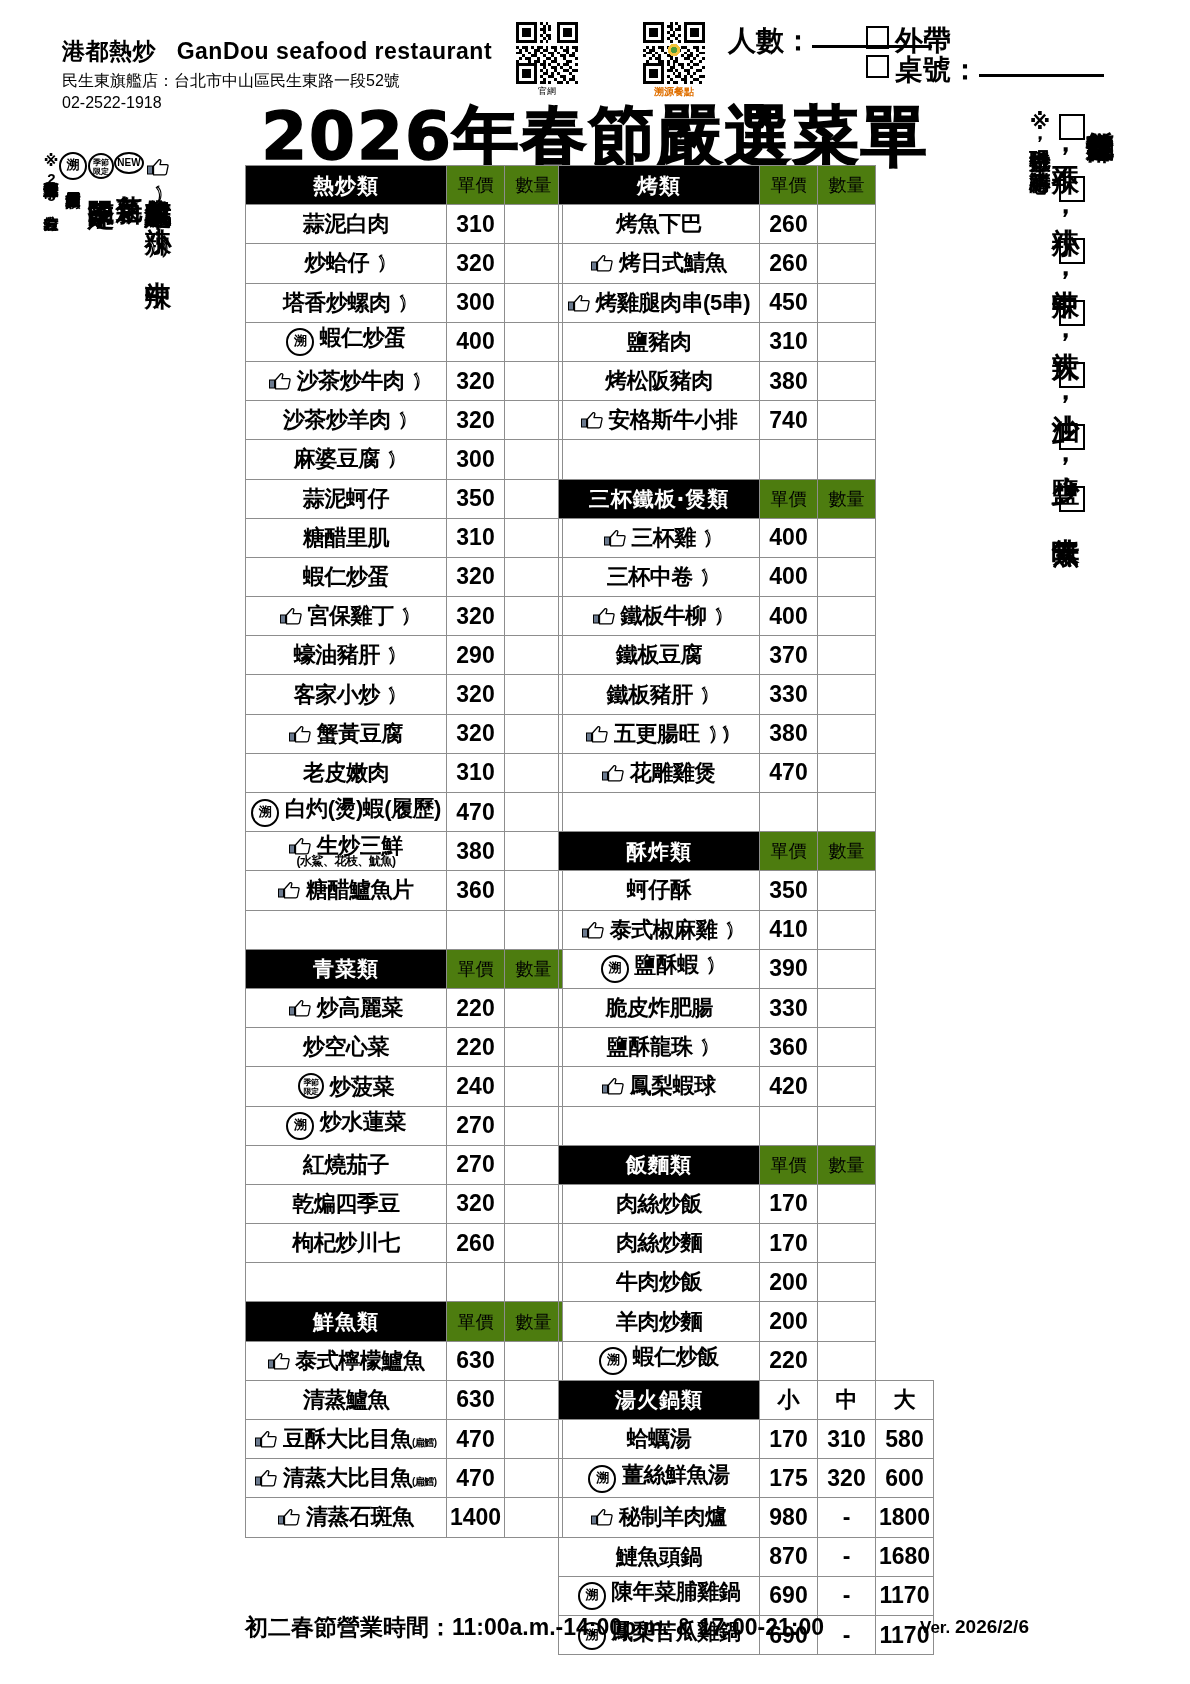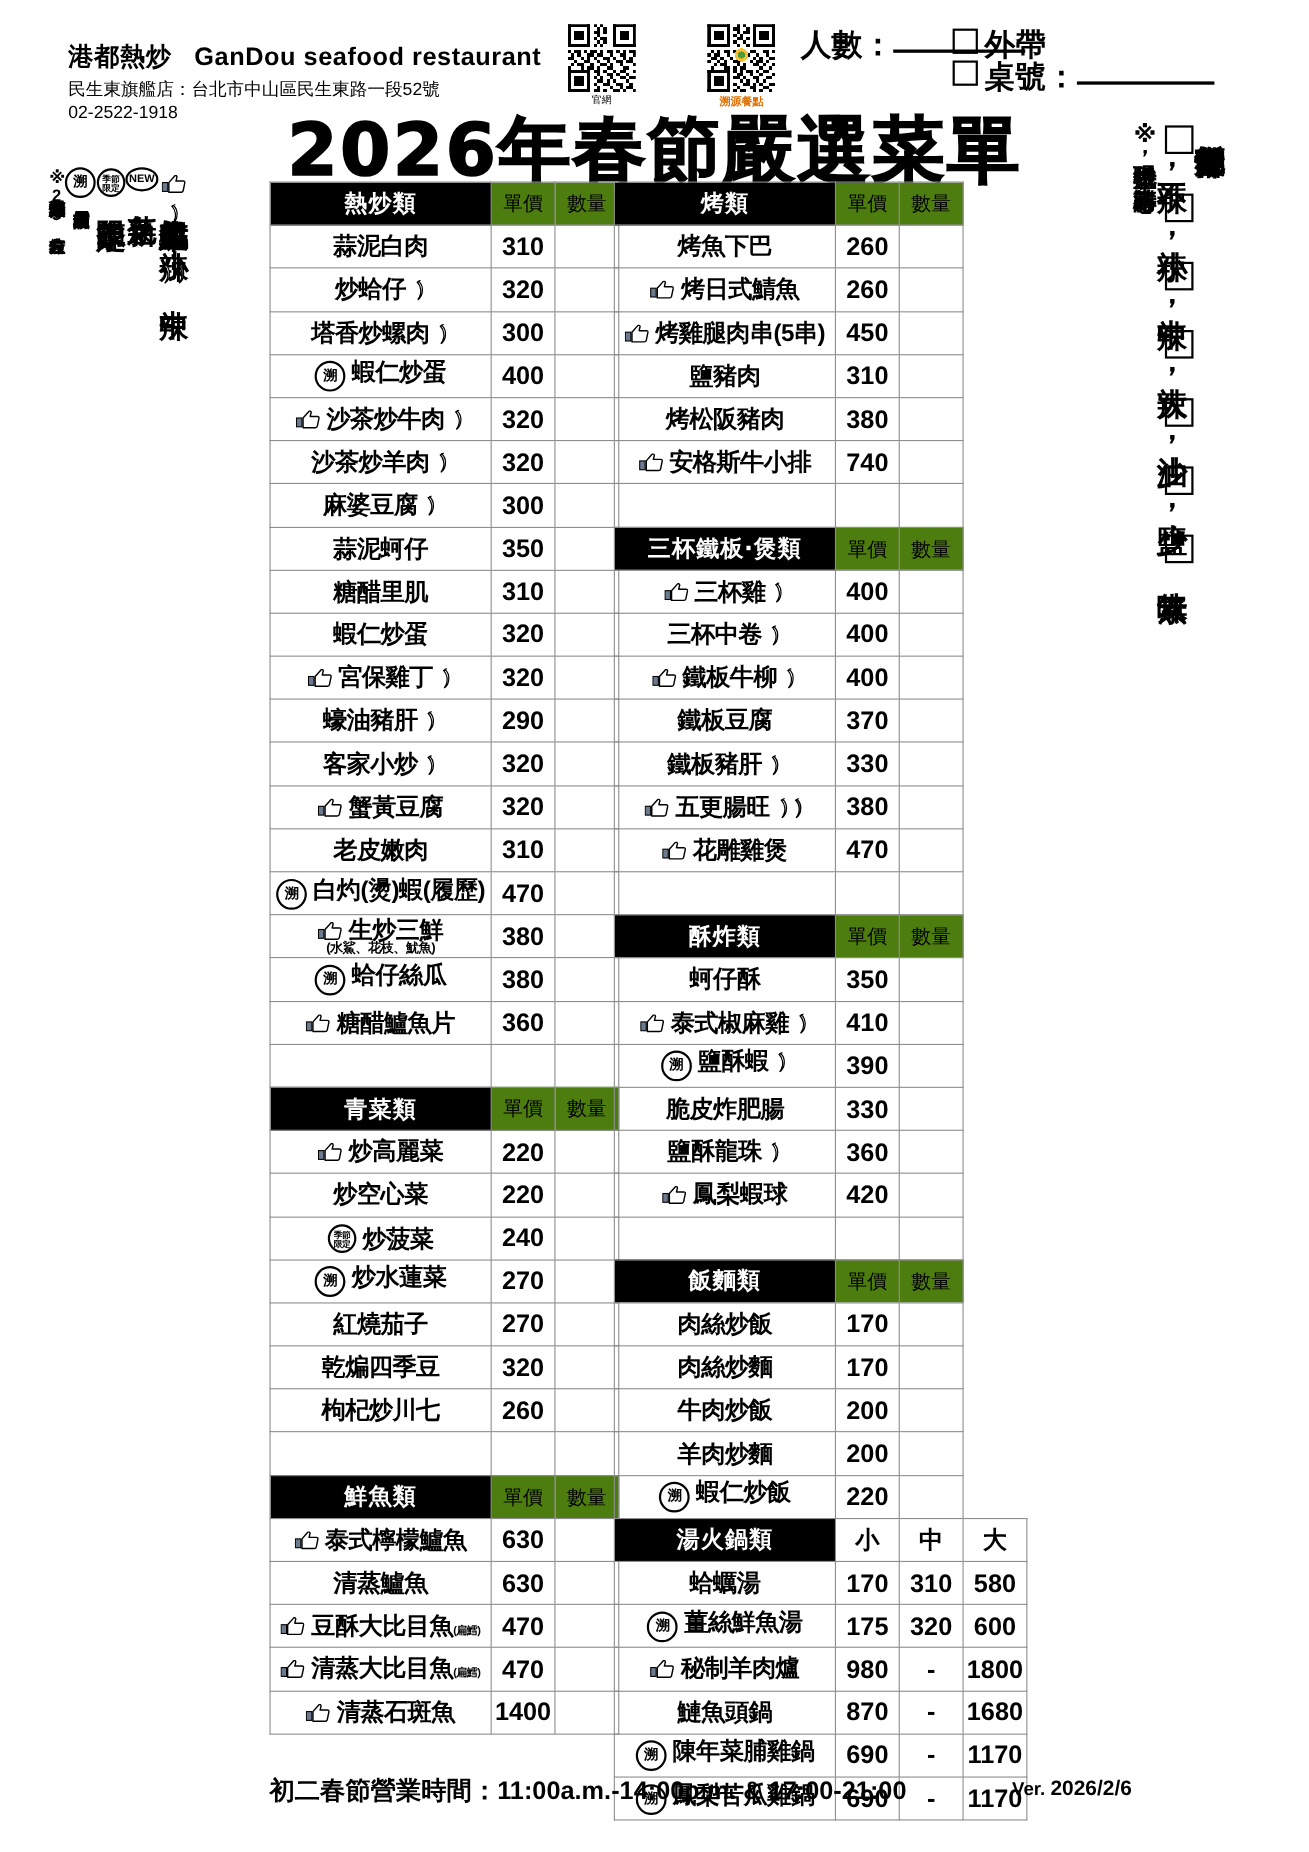--- a/index.html
+++ b/index.html
@@ -472,25 +472,20 @@
         </tr>
         <tr>
           <td class="dish w-name"><span class="thumb"><svg width="22" height="18" viewBox="0 0 22 18" style="vertical-align:-3px">
                 <rect x="0.5" y="7" width="5" height="8" fill="#6b7a8f" stroke="#000" stroke-width="1"></rect>
                 <path d="M6.5 15 V7 L12 0.8 q1.6 -0.6 1.9 1 L13 5.6 h6.6 q1.6 0 1.4 1.6 l-1.5 7.2 q-0.3 1.4 -1.8 1.4 H6.5 Z" fill="#fff" stroke="#000" stroke-width="1.3" stroke-linejoin="round"></path>
               </svg></span> 生炒三鮮<span class="sub">(水鯊、花枝、魷魚)</span></td>
           <td class="price w-price">380</td>
           <td class="qty w-qty"></td>
         </tr>
         <tr>
-          <td class="dish w-name"><span class="badge badge-su">溯</span> 蛤仔絲瓜</td>
-          <td class="price w-price">380</td>
-          <td class="qty w-qty"></td>
-        </tr>
-        <tr>
           <td class="dish w-name"><span class="thumb"><svg width="22" height="18" viewBox="0 0 22 18" style="vertical-align:-3px">
                 <rect x="0.5" y="7" width="5" height="8" fill="#6b7a8f" stroke="#000" stroke-width="1"></rect>
                 <path d="M6.5 15 V7 L12 0.8 q1.6 -0.6 1.9 1 L13 5.6 h6.6 q1.6 0 1.4 1.6 l-1.5 7.2 q-0.3 1.4 -1.8 1.4 H6.5 Z" fill="#fff" stroke="#000" stroke-width="1.3" stroke-linejoin="round"></path>
               </svg></span> 糖醋鱸魚片</td>
           <td class="price w-price">360</td>
           <td class="qty w-qty"></td>
         </tr>
         <tr>
           <td class="blank w-name"></td>
           <td class="blank w-price"></td>

